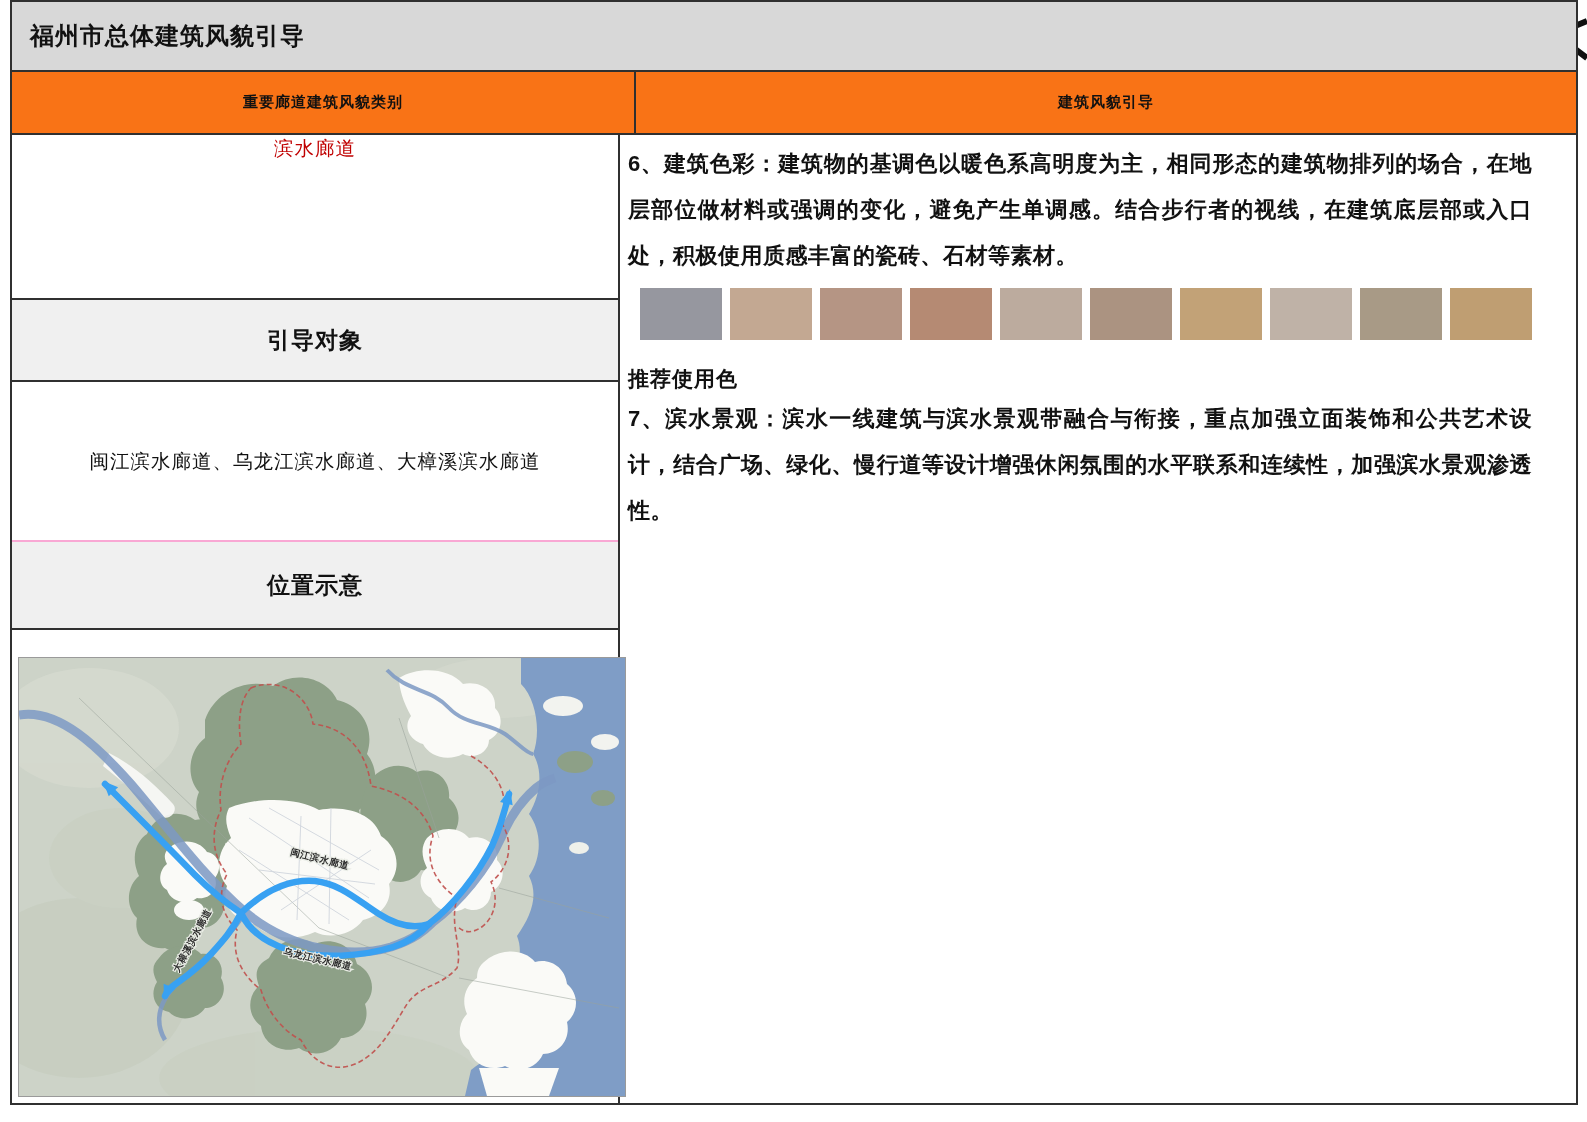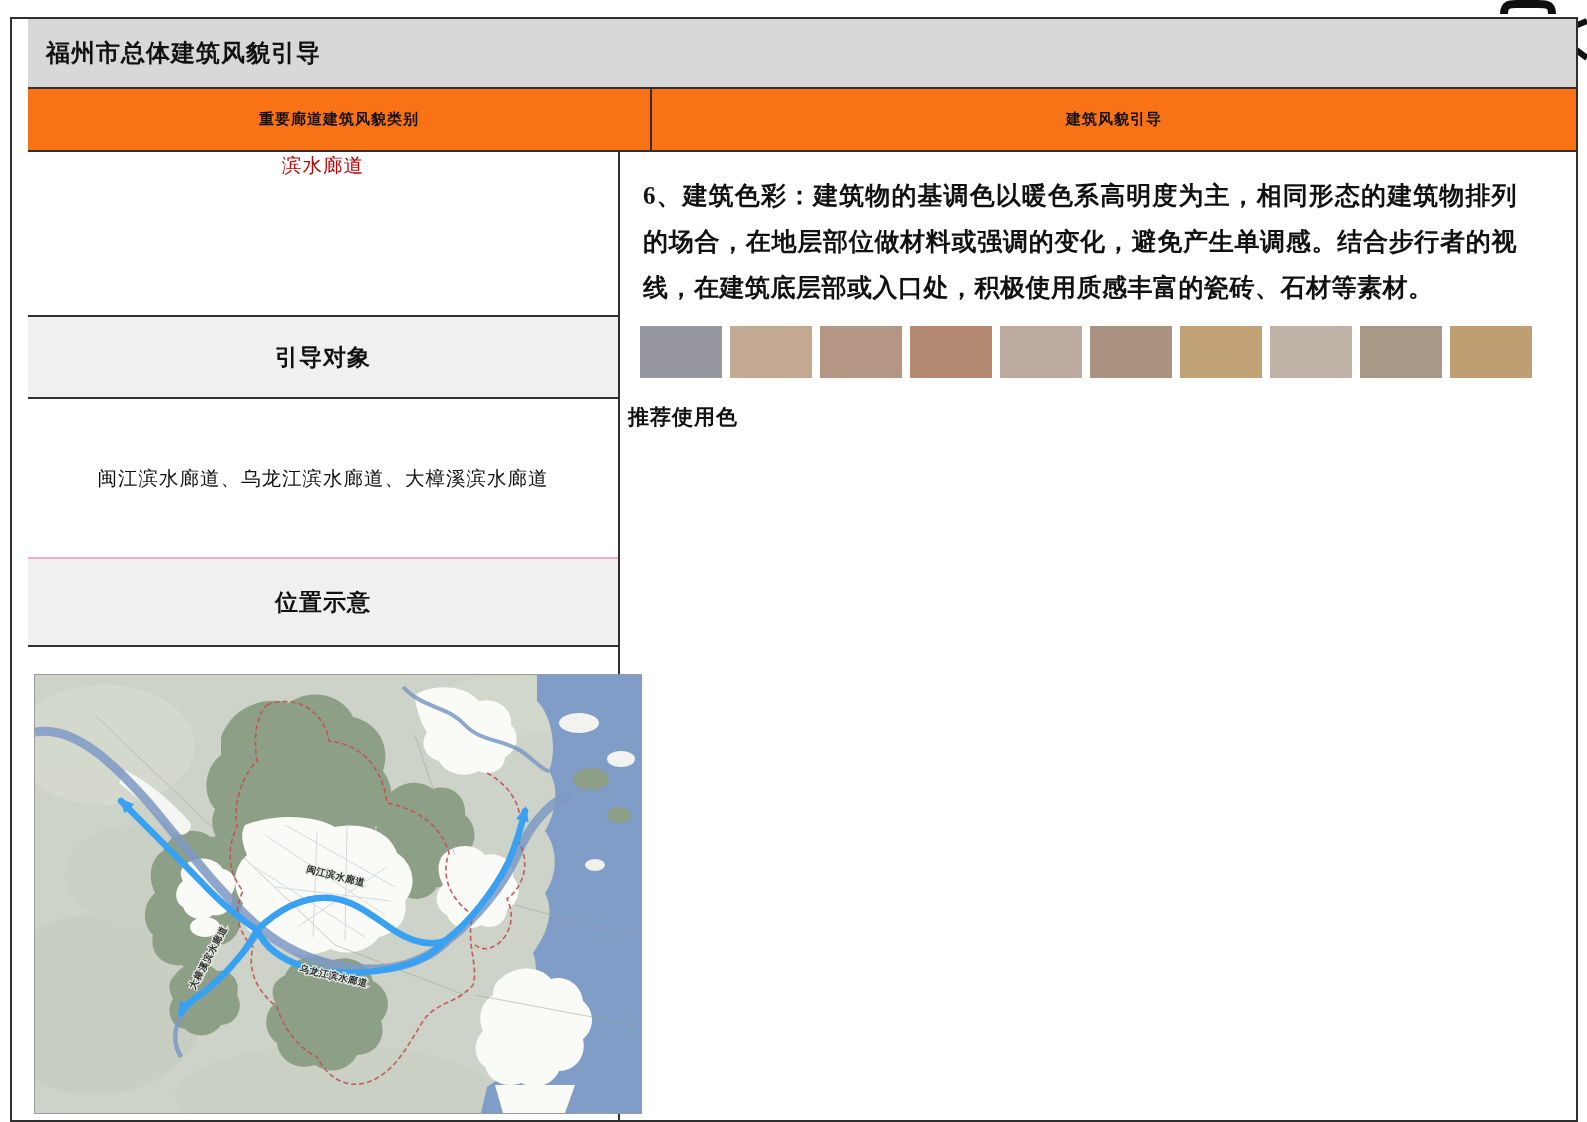--- a/index.html
+++ b/index.html
@@ -1,19 +1,19 @@
 <!DOCTYPE html>
 <html><head>
 <meta charset="utf-8">
 <style>
   html,body{margin:0;padding:0;background:#fff;}
   .page{position:relative;width:1587px;height:1122px;background:#fff;overflow:hidden;
         font-family:"Liberation Sans","DejaVu Sans",sans-serif;color:#111;}
-  .doc{position:absolute;left:10px;top:17px;width:1568px;height:1105px;
-       border:2px solid #303030;box-sizing:border-box;background:#fff;padding-left:16px;}
+  .doc{position:absolute;left:10px;top:0;width:1568px;height:1105px;
+       border:2px solid #303030;box-sizing:border-box;background:#fff;}
   .titlebar{height:70px;background:#d8d8d8;border-bottom:2px solid #303030;box-sizing:border-box;
             display:flex;align-items:center;padding-left:18px;font-size:24px;font-weight:bold;
             letter-spacing:1px;}
   .header-row{display:flex;height:63px;border-bottom:2px solid #303030;box-sizing:border-box;}
   .hcell{background:#f97316;display:flex;align-items:center;justify-content:center;
          font-size:15px;font-weight:bold;box-sizing:border-box;letter-spacing:1px;}
   .hcell.left{width:624px;border-right:2px solid #303030;}
   .hcell.right{flex:1;}
   .body-row{display:flex;height:970px;}
   .left-col{width:624px;border-right:2px solid #303030;box-sizing:border-box;display:flex;flex-direction:column;}
@@ -22,21 +22,21 @@
         display:flex;align-items:flex-start;justify-content:center;font-size:19.5px;color:#c00000;letter-spacing:1px;}
   .rowB,.rowD{background:#f0f0f0;border-bottom:2px solid #303030;box-sizing:border-box;
         display:flex;align-items:center;justify-content:center;font-size:23px;font-weight:bold;letter-spacing:1px;}
   .rowB{height:82px;}
   .rowC{height:160px;border-bottom:2px solid #f9a8d4;box-sizing:border-box;
         display:flex;align-items:center;justify-content:center;font-size:19.5px;letter-spacing:1px;}
   .rowD{height:88px;}
   .rowE{flex:1;position:relative;}
   .map-wrap{position:absolute;left:6px;top:27px;width:606px;height:438px;
             border:1px solid #9a9a9a;box-sizing:content-box;background:#cdd3c8;}
-  .para{margin:15px;font-size:25px;line-height:46px;font-weight:700;text-align:justify;letter-spacing:.5px;font-family:Liberation Serif, serif;}
+  .para{margin:0;font-size:22px;line-height:46px;font-weight:700;text-align:justify;letter-spacing:.5px;}
   .para .lead{font-weight:900;}
   .palette{display:flex;gap:8px;margin:9px 0 0 12px;}
   .swatch{width:82px;height:52px;}
   .caption{margin-top:25px;font-size:21px;font-weight:bold;letter-spacing:1px;}
   .p7{margin-top:3px;}
   .corner-frag{position:absolute;}
 </style>
 </head>
 <body>
 
@@ -178,17 +178,18 @@
             <div class="swatch" style="background: rgb(188, 171, 158);"></div>
             <div class="swatch" style="background: rgb(171, 147, 129);"></div>
             <div class="swatch" style="background: rgb(194, 162, 119);"></div>
             <div class="swatch" style="background: rgb(191, 178, 167);"></div>
             <div class="swatch" style="background: rgb(168, 154, 134);"></div>
             <div class="swatch" style="background: rgb(191, 158, 114);"></div>
           </div>
 
         <div class="caption">推荐使用色</div>
 
+        <p class="para p7"><span class="lead">7、滨水景观：</span><span>滨水一线建筑与滨水景观带融合与衔接，重点加强立面装饰和公共艺术设计，结合广场、绿化、慢行道等设计增强休闲氛围的水平联系和连续性，加强滨水景观渗透性。</span></p>
       </div>
 
     </div>
   </div>
 </div>
 
 </body></html>

